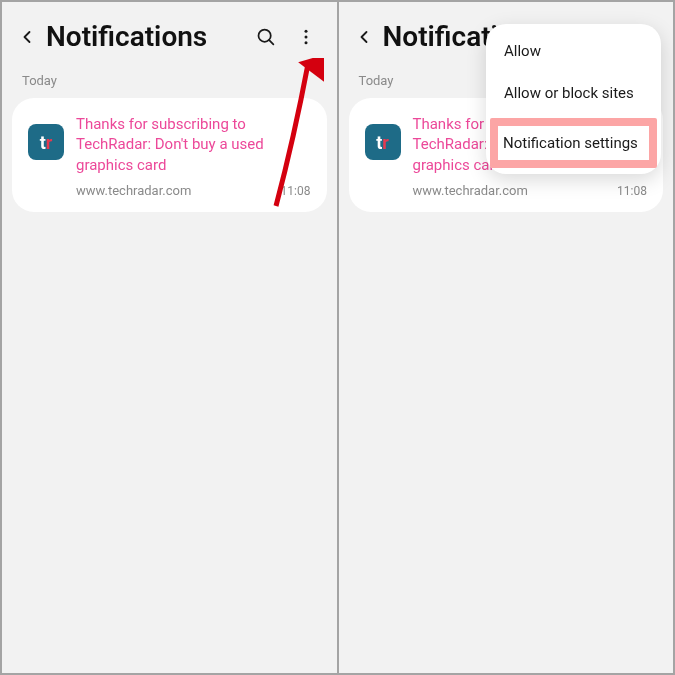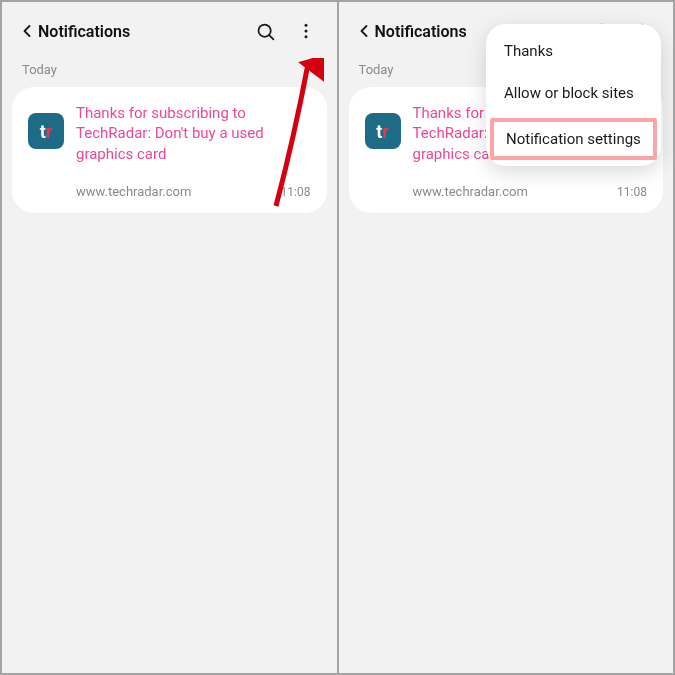--- a/index.html
+++ b/index.html
@@ -17,24 +17,24 @@
     background: #f2f2f2;
     overflow: hidden;
   }
   .header {
     display: flex;
     align-items: center;
     padding: 18px 14px 12px 14px;
   }
   .back-icon { width: 22px; height: 22px; display: flex; align-items: center; justify-content: center; }
   .title {
-    font-size: 16px;
+    font-size: 28px;
     font-weight: 600;
     color: #111;
-    margin-left: 0;
+    margin-left: 8px;
     flex: 1;
   }
   .header-icons { display: flex; align-items: center; gap: 18px; margin-right: 6px; }
   .hicon { width: 22px; height: 22px; display: flex; align-items: center; justify-content: center; }
   .section-label {
     font-size: 13px;
     color: #8a8a8a;
     padding: 8px 32px 10px 20px;
   }
   .card {
@@ -63,21 +63,21 @@
   .card-body { flex: 1; min-width: 0; }
   .card-title {
     font-size: 15px;
     line-height: 1.35;
     color: #ec4899;
   }
   .card-meta {
     display: flex;
     justify-content: space-between;
     align-items: baseline;
-    margin-top: 20px;
+    margin-top: 8px;
     font-size: 13px;
     color: #8a8a8a;
   }
   .card-meta .site { }
   .card-meta .time { font-size: 12px; }
 
   
   .menu {
     position: absolute;
     top: 22px;
@@ -88,23 +88,23 @@
     width: 175px;
     padding: 6px 4px;
     z-index: 5;
   }
   .menu-item {
     font-size: 15px;
     color: #1a1a1a;
     padding: 12px 14px;
   }
   .menu-item.highlight {
-    border: 4px solid #fca5a5;
+    border: 8px solid #fca5a5;
     border-radius: 2px;
-    padding: 8px 12px;
+    padding: 8px 5px;
     margin: 4px 0 0 0;
   }
 
   
   .arrow-wrap {
     position: absolute;
     left: 262px;
     top: 56px;
     width: 60px;
     height: 150px;
@@ -203,17 +203,17 @@
     <div class="card-body">
       <div class="card-title">Thanks for subscribing to TechRadar: Don't buy a used graphics card</div>
       <div class="card-meta">
         <span class="site">www.techradar.com</span>
         <span class="time">11:08</span>
       </div>
     </div>
   </div>
 
   <div class="menu">
-    <div class="menu-item">Thanks</div>
+    <div class="menu-item">Allow</div>
     <div class="menu-item">Allow or block sites</div>
     <div class="menu-item highlight">Notification settings</div>
   </div>
 </div>
 
 </body></html>

